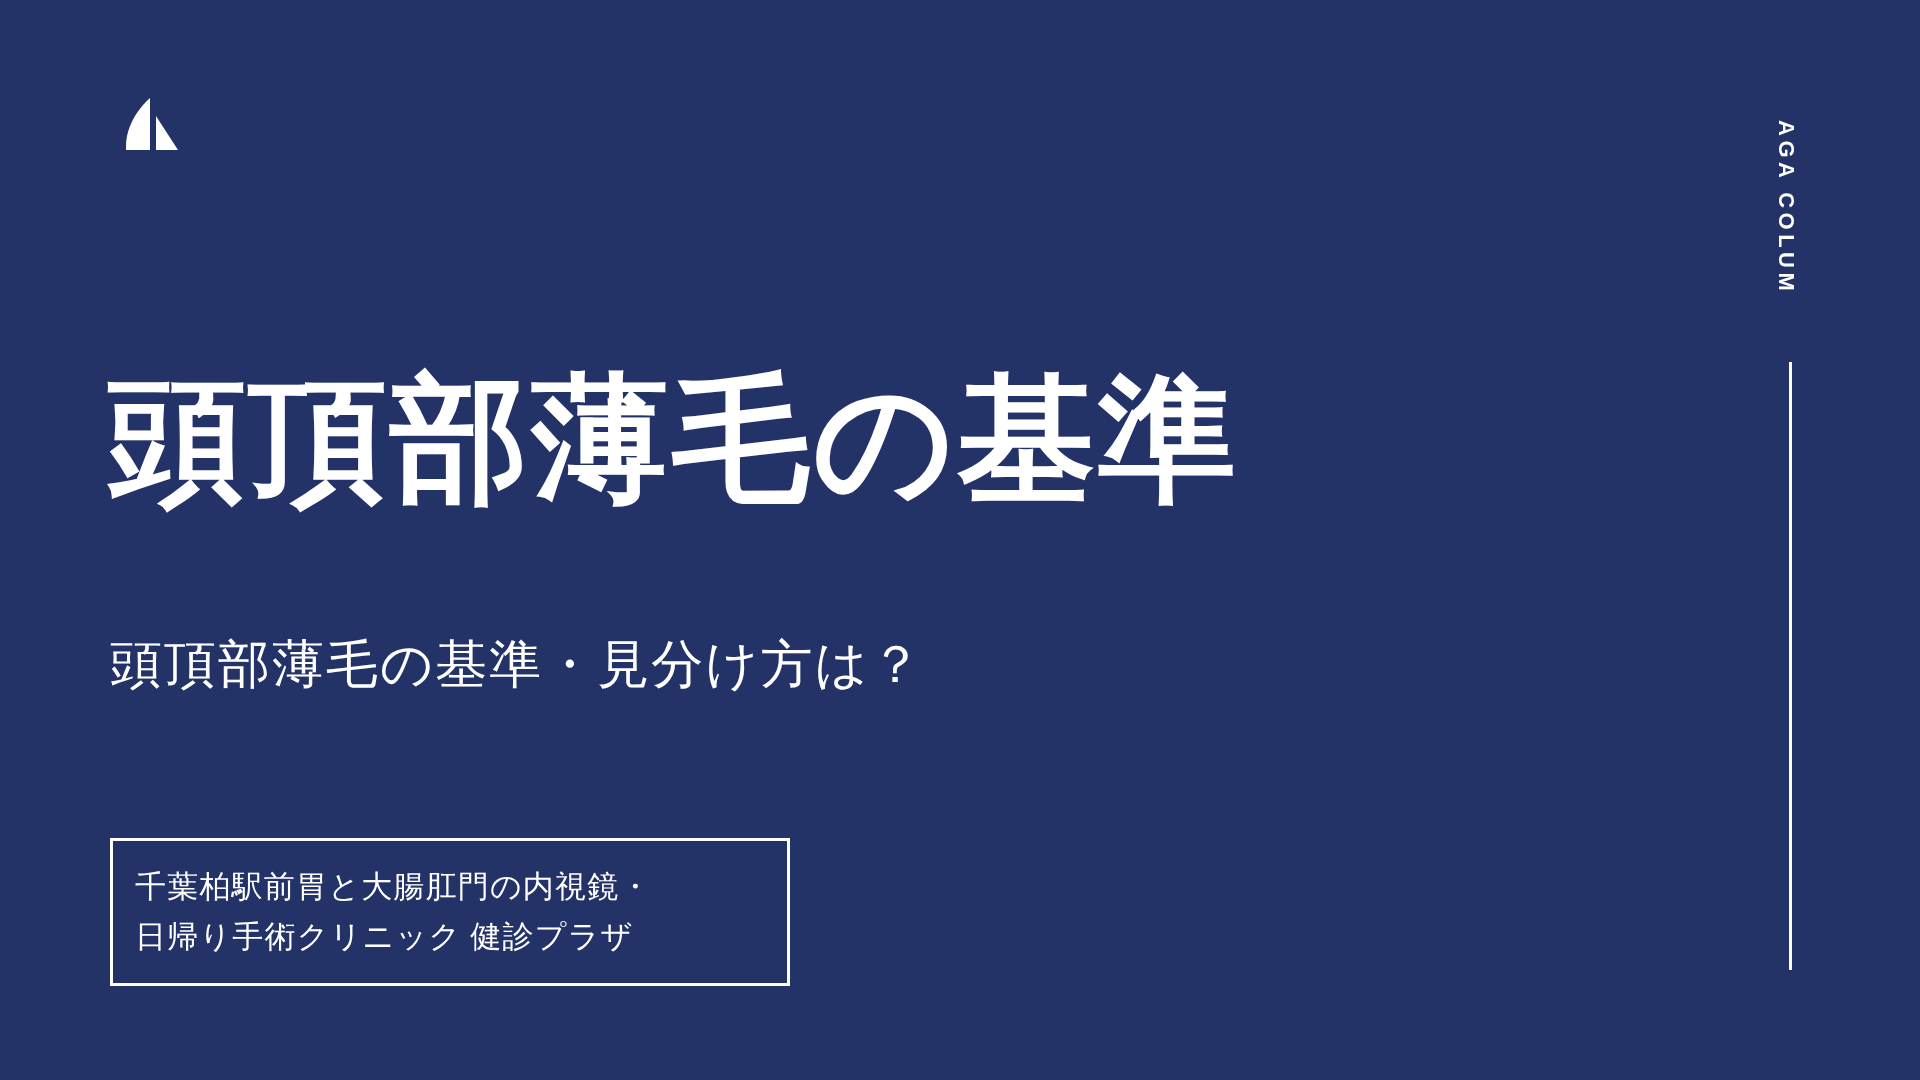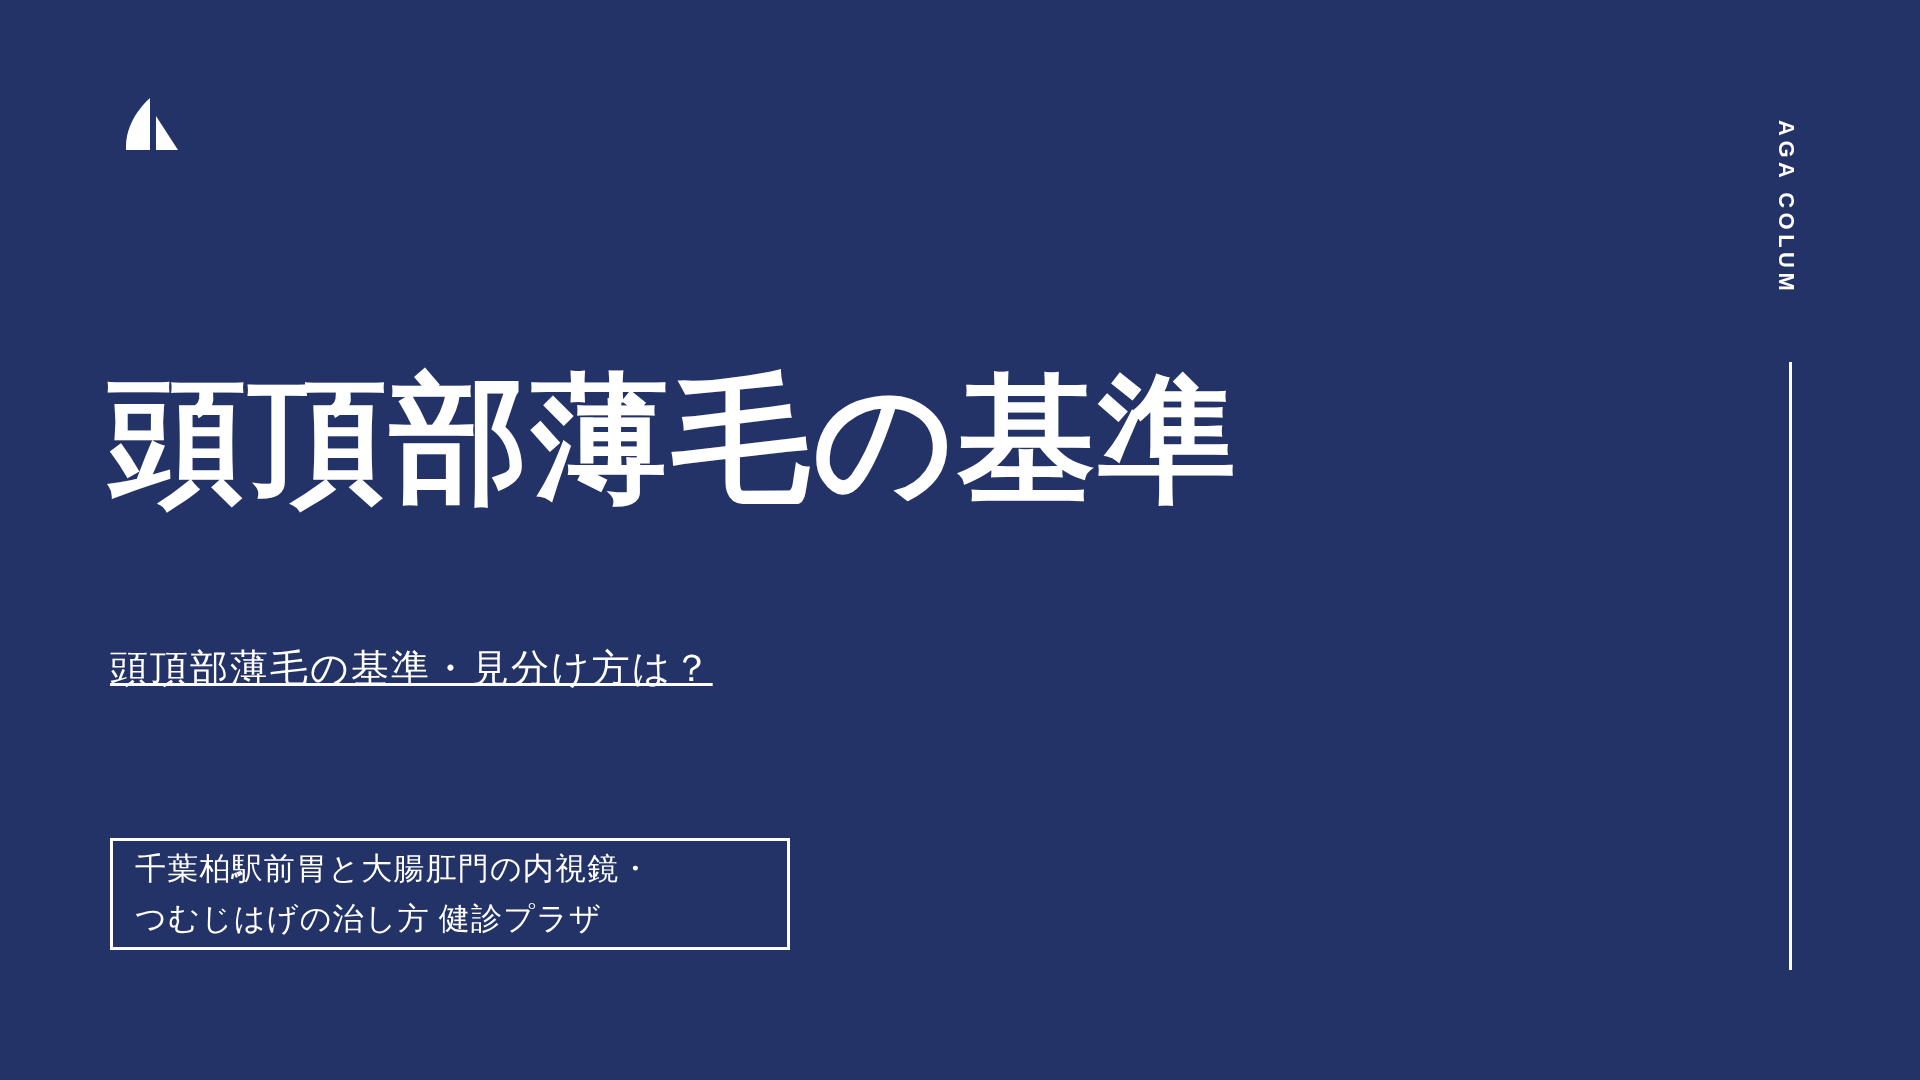--- a/index.html
+++ b/index.html
@@ -73,38 +73,37 @@
     letter-spacing: 3px;
     line-height: 1.12;
     white-space: nowrap;
     font-family: "Liberation Sans", "DejaVu Sans", sans-serif;
   }
 
   
   .subtitle {
     position: absolute;
     left: 110px;
-    top: 604px;
+    top: 576px;
     color: #ffffff;
-    font-size: 38px;
+    font-size: 52px;
     font-weight: 400;
     letter-spacing: 2px;
     line-height: 1.4;
     white-space: nowrap;
     font-family: "Liberation Sans", "DejaVu Sans", sans-serif;
-    text-decoration: underline;
   }
 
   
   .clinic-box {
     position: absolute;
     left: 110px;
     top: 838px;
     width: 680px;
-    height: 112px;
+    height: 148px;
     box-sizing: border-box;
     border: 3px solid #ffffff;
     display: flex;
     flex-direction: column;
     align-items: flex-start;
     justify-content: center;
     padding: 0 22px;
   }
   .clinic-box .line {
     color: #ffffff;
@@ -133,16 +132,16 @@
   </div>
 
   <div class="vertical-rule"></div>
 
   <h1 class="headline">頭頂部薄毛の基準</h1>
 
   <p class="subtitle">頭頂部薄毛の基準・見分け方は？</p>
 
   <div class="clinic-box">
     <span class="line">千葉柏駅前胃と大腸肛門の内視鏡・</span>
-    <span class="line">つむじはげの治し方 健診プラザ</span>
+    <span class="line">日帰り手術クリニック 健診プラザ</span>
   </div>
 
 </div>
 
 </body></html>

